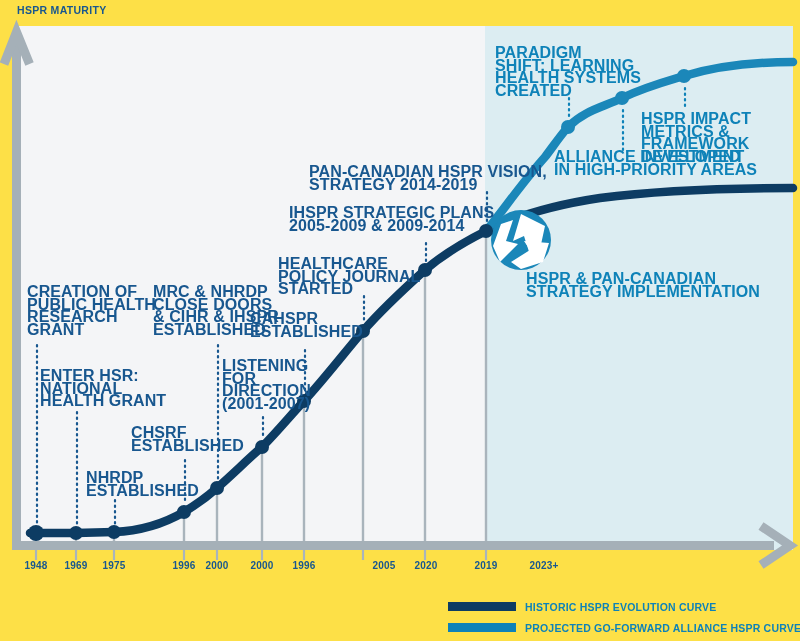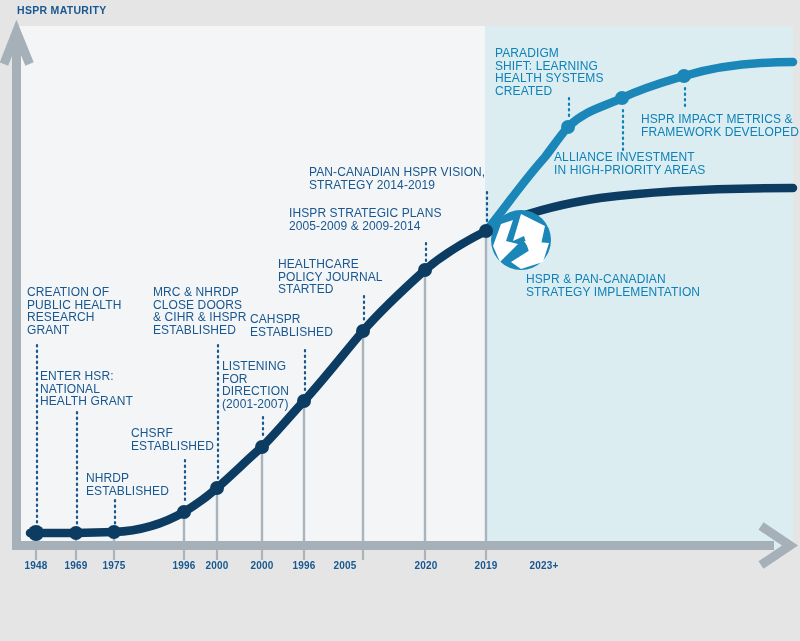--- a/index.html
+++ b/index.html
@@ -7,35 +7,35 @@
     padding: 0;
     background: #ffffff;
   }
   body {
     font-family: "Liberation Sans", sans-serif;
   }
   #chart-root {
     position: relative;
     width: 800px;
     height: 641px;
-    background: #e5e5e5;
+    background: #fde047;
     overflow: hidden;
   }
   svg.layer {
     position: absolute;
     left: 0;
     top: 0;
     width: 800px;
     height: 641px;
   }
   .anno {
     position: absolute;
     color: #18578f;
-    font-size: 12px;
-    font-weight: normal;
+    font-size: 16px;
+    font-weight: bold;
     line-height: 12.6px;
     letter-spacing: 0.1px;
     white-space: pre-line;
     text-transform: uppercase;
   }
   .anno.proj { color: #0e82b8; }
   .axis-title {
     position: absolute;
     left: 17px;
     top: 4px;
@@ -198,21 +198,21 @@
   <div class="axis-title">HSPR MATURITY</div>
 
   <div>
     <div class="xtick" style="left:36px">1948</div>
     <div class="xtick" style="left:76px">1969</div>
     <div class="xtick" style="left:114px">1975</div>
     <div class="xtick" style="left:184px">1996</div>
     <div class="xtick" style="left:217px">2000</div>
     <div class="xtick" style="left:262px">2000</div>
     <div class="xtick" style="left:304px">1996</div>
-    <div class="xtick" style="left:345px">2005</div>
+    <div class="xtick" style="left:384px">2005</div>
     <div class="xtick" style="left:426px">2020</div>
     <div class="xtick" style="left:486px">2019</div>
     <div class="xtick" style="left:544px">2023+</div>
   </div>
 
   <div>
     <div class="anno" style="left:27px;top:286px">CREATION OF
 PUBLIC HEALTH
 RESEARCH
 GRANT</div>
@@ -246,14 +246,24 @@
 HEALTH SYSTEMS
 CREATED</div>
     <div class="anno proj" style="left:554px;top:151px">ALLIANCE INVESTMENT
 IN HIGH-PRIORITY AREAS</div>
     <div class="anno proj" style="left:641px;top:113px">HSPR IMPACT METRICS &amp;
 FRAMEWORK DEVELOPED</div>
     <div class="anno proj" style="left:526px;top:273px">HSPR &amp; PAN-CANADIAN
 STRATEGY IMPLEMENTATION</div>
   </div>
 
+  <div class="legend">
+    <div class="legend-row historic">
+      <div class="legend-swatch" style="background:#0d3c63"></div>
+      <div class="legend-label">HISTORIC HSPR EVOLUTION CURVE</div>
+    </div>
+    <div class="legend-row">
+      <div class="legend-swatch" style="background:#0e82b8"></div>
+      <div class="legend-label">PROJECTED GO-FORWARD ALLIANCE HSPR CURVE</div>
+    </div>
+  </div>
 
 </div>
 
 </body></html>

